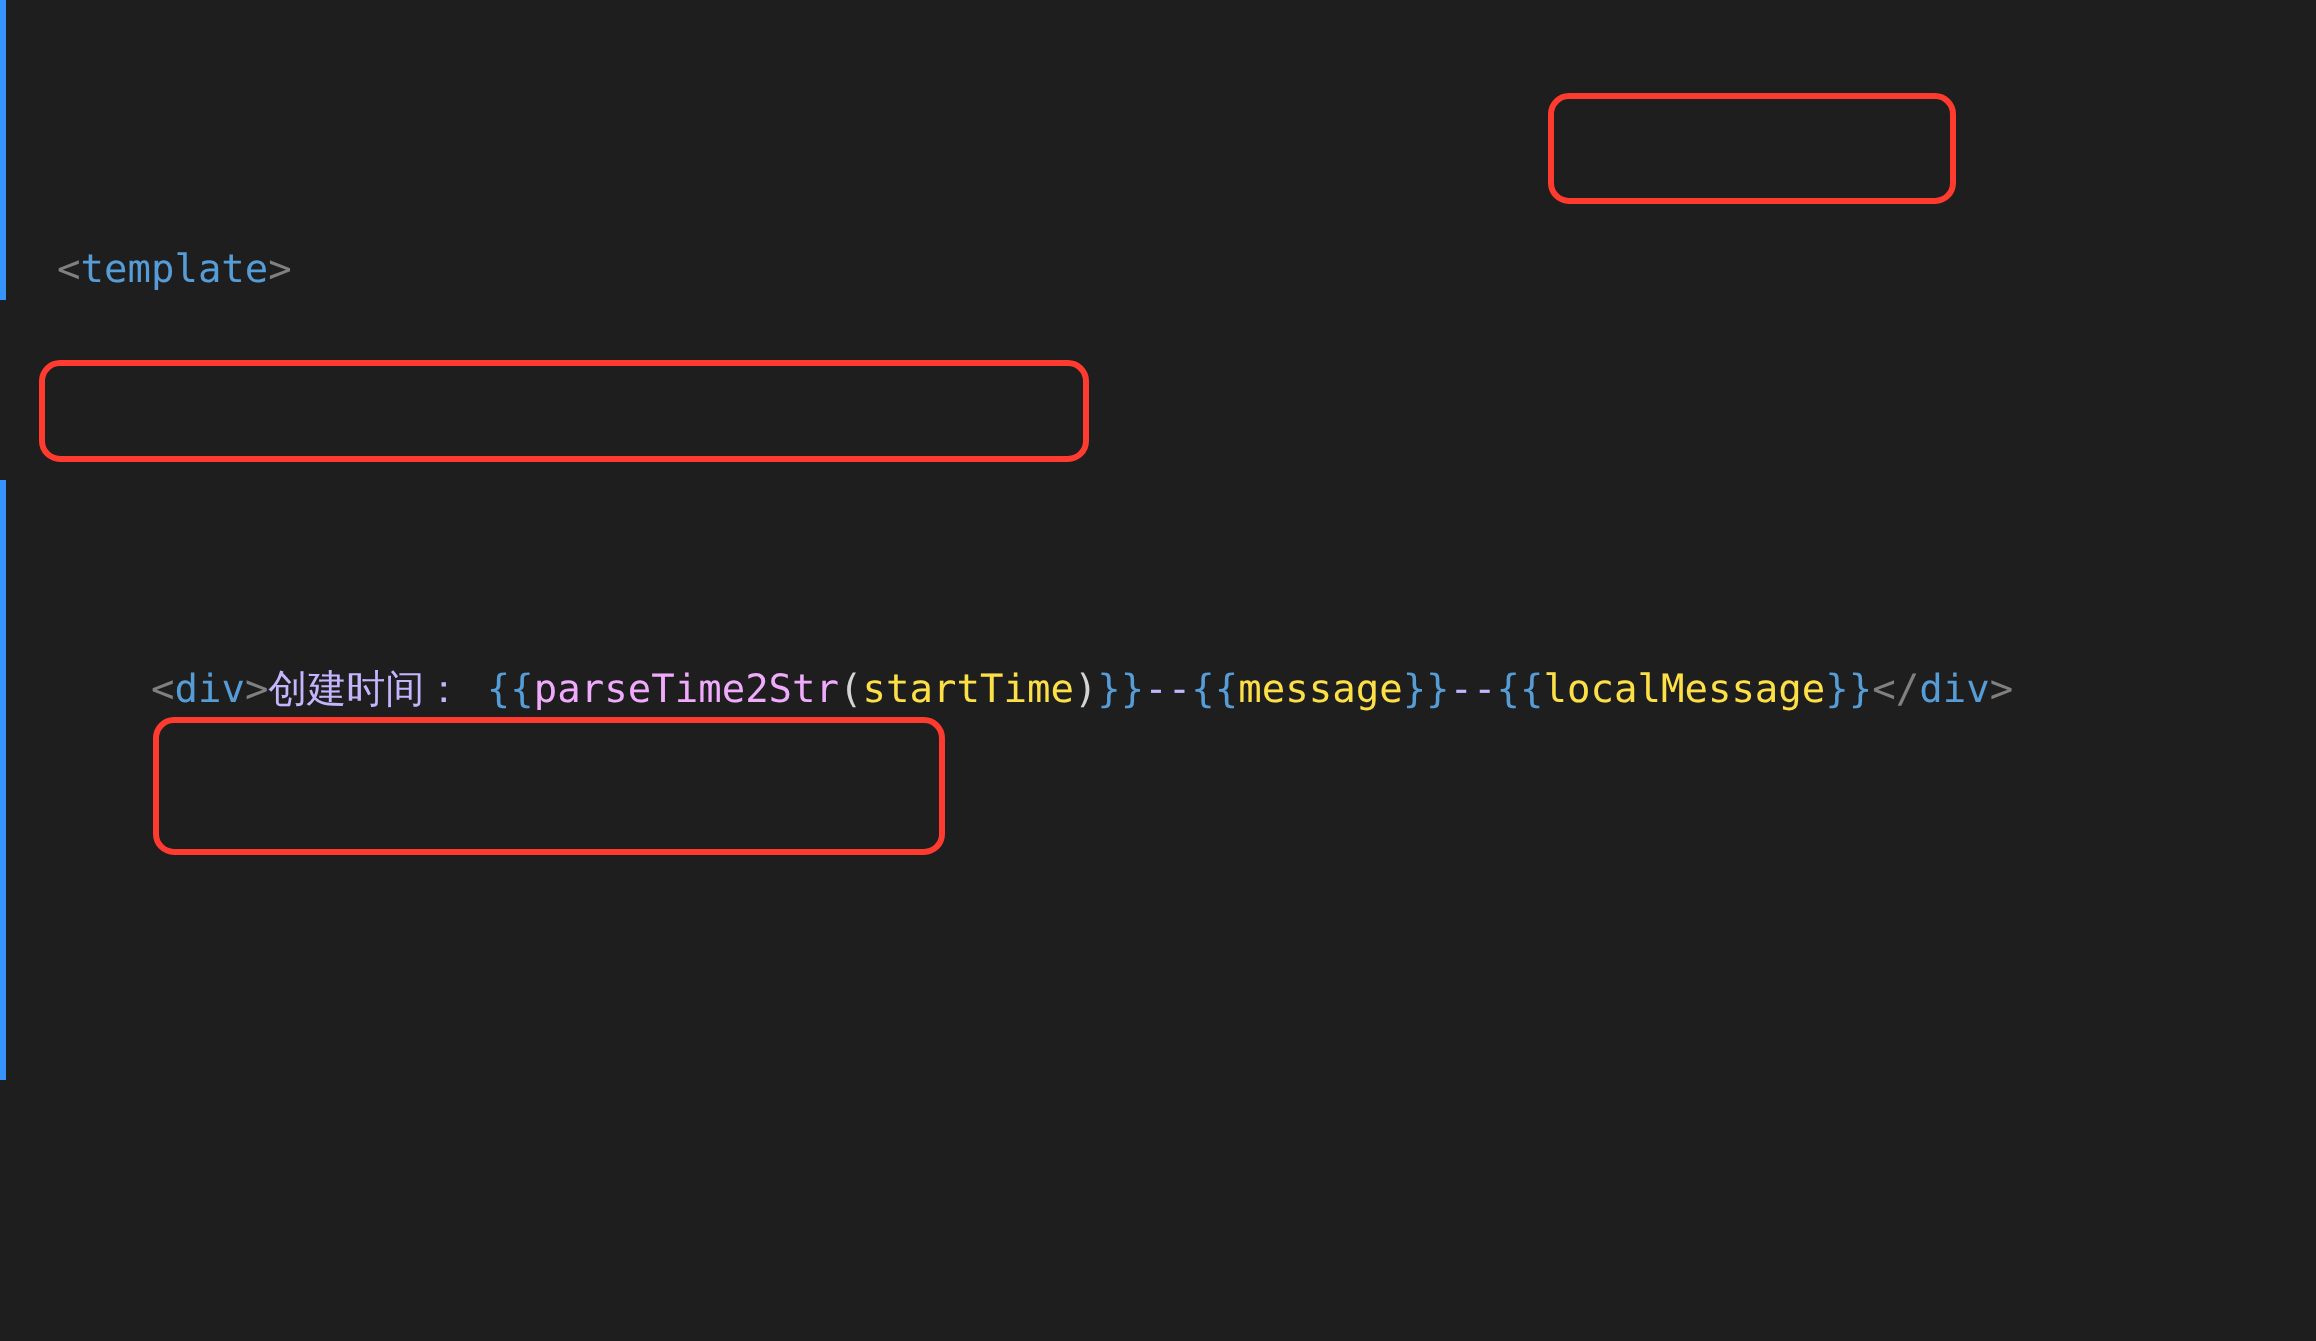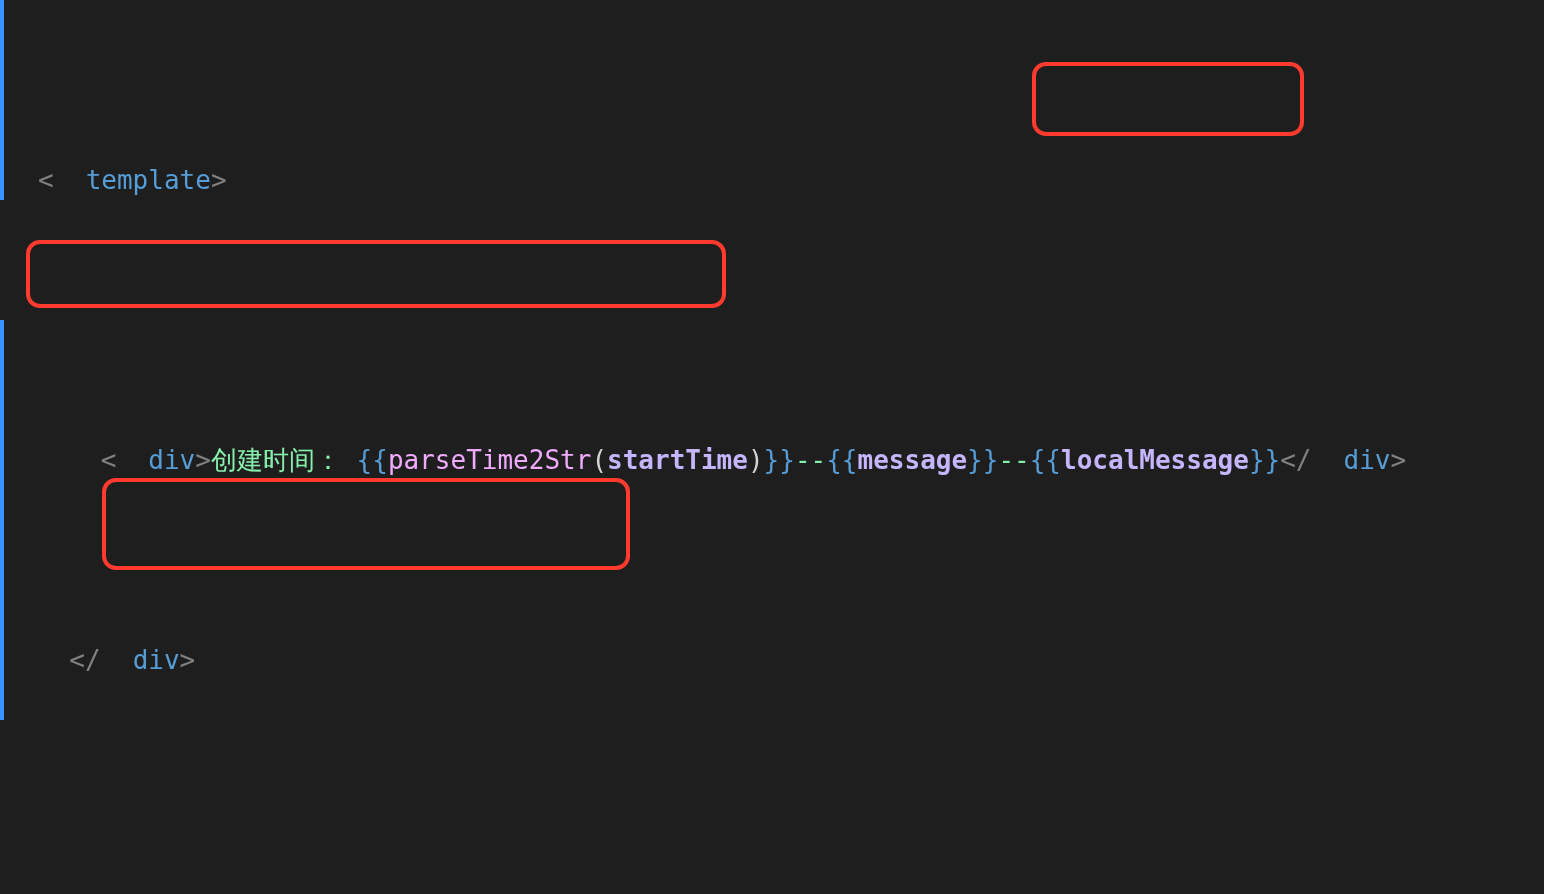--- a/index.html
+++ b/index.html
@@ -24,23 +24,23 @@
     top: 0;
     width: 4px;
     background: #3794ff;
   }
   .line {
     position: relative;
     padding-left: 28px;
   }
   
   .punc     { color: #808080; }
-  .tag      { color: #569cd6; margin-left: 32px; }
-  .attrtext { color: #86efac; }
-  .ident    { color: #c4b5fd; font-weight: bold; }
+  .tag      { color: #569cd6; }
+  .attrtext { color: #c4b5fd; }
+  .ident    { color: #fde047; }
   .func     { color: #f0abfc; }
   .paren    { color: #d4d4d4; }
   .interp   { color: #569cd6; }
   .highlight-box {
     position: absolute;
     border: 4px solid #ff3b30;
     border-radius: 14px;
     pointer-events: none;
     z-index: 5;
   }
@@ -52,21 +52,20 @@
 
   
   <div class="line"><span class="punc">&lt;</span><span class="tag">template</span><span class="punc">&gt;</span></div>
 
   
 
   
   <div class="line">    <span class="punc">&lt;</span><span class="tag">div</span><span class="punc">&gt;</span><span class="attrtext">创建时间： </span><span class="interp">{{</span><span class="func">parseTime2Str</span><span class="paren">(</span><span class="ident">startTime</span><span class="paren">)</span><span class="interp">}}</span><span class="attrtext">--</span><span class="interp">{{</span><span class="ident">message</span><span class="interp">}}</span><span class="attrtext">--</span><span class="interp">{{</span><span class="ident">localMessage</span><span class="interp">}}</span><span class="punc">&lt;/</span><span class="tag">div</span><span class="punc">&gt;</span></div>
 
   
-  <div class="line">  <span class="punc">&lt;/</span><span class="tag">div</span><span class="punc">&gt;</span></div>
 
   
   
 
   
   
 
   
   
 

